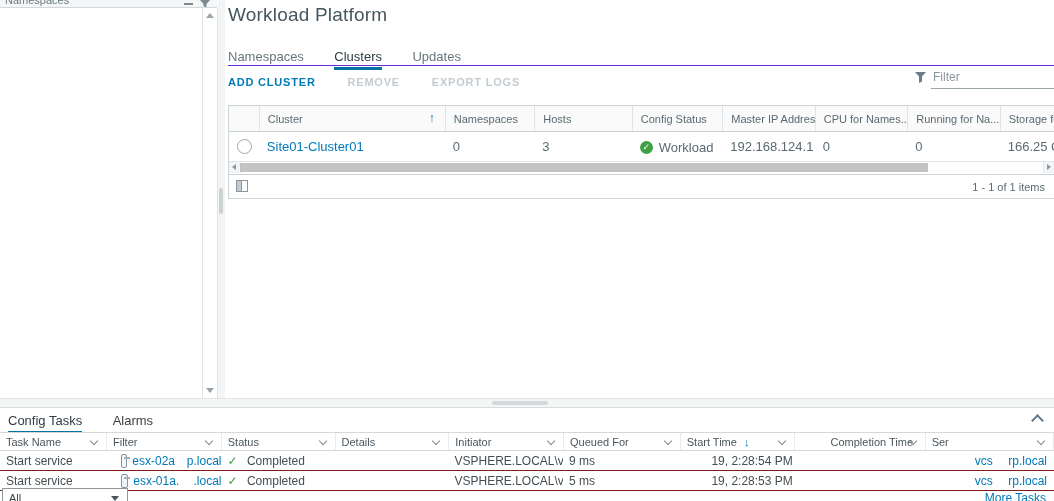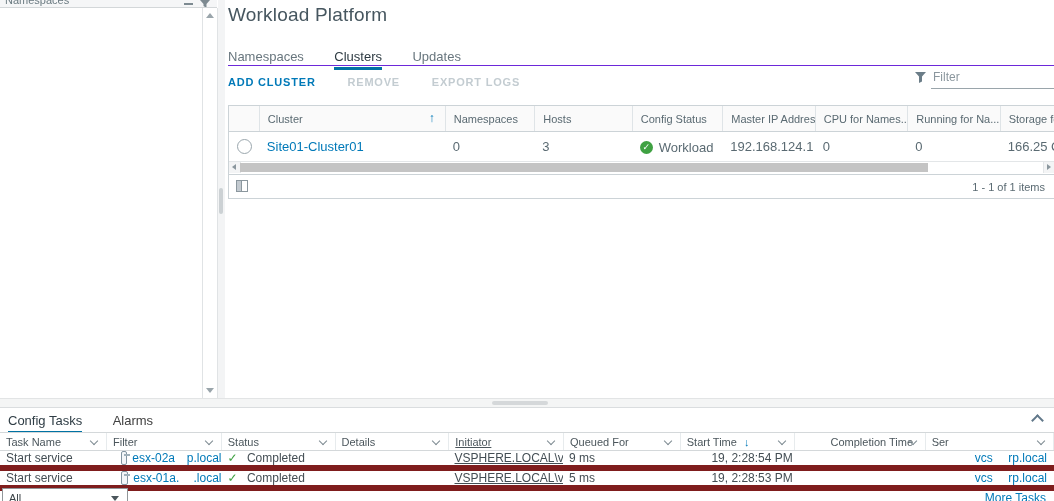--- a/index.html
+++ b/index.html
@@ -83,27 +83,27 @@
   #tasks-tabs{position:absolute;left:8px;top:3px;height:21px;}
   .ttab{display:inline-block;font-size:13px;color:#404040;margin-right:26px;padding-bottom:3px;}
   .ttab.active{color:#2f3d45;border-bottom:3px solid #0072a3;}
   #tasks-expand{position:absolute;right:12px;top:8px;width:7px;height:7px;
                 border-top:2px solid #61788a;border-left:2px solid #61788a;transform:rotate(45deg);}
   .t-header{position:absolute;left:0;top:24px;width:1054px;height:19px;display:flex;
             border-top:1px solid #d4d8da;border-bottom:1px solid #d4d8da;box-sizing:border-box;
             font-size:11px;color:#4b565c;background:#fff;}
   .th{position:relative;box-sizing:border-box;padding:3px 0 0 6px;border-right:1px solid #e7ebed;
       white-space:nowrap;overflow:hidden;}
-  .tc0{width:110px;}.tc1{width:118px;}.tc2{width:117px;}.tc3{width:117px;}.tc4{width:118px;text-decoration:underline;}
+  .tc0{width:110px;}.tc1{width:118px;}.tc2{width:117px;}.tc3{width:117px;}.tc4{width:118px;}
   .tc5{width:120px;}.tc6{width:118px;}.tc7{width:104px;margin-left:29px;}.tc8{width:132px;}
   .chev{position:absolute;right:9px;top:5px;width:5px;height:5px;
         border-right:1px solid #7d8a91;border-bottom:1px solid #7d8a91;transform:rotate(45deg);}
   .sort-desc{color:#0079b8;margin-left:4px;}
   .t-row{position:absolute;left:0;width:1054px;height:20px;display:flex;align-items:center;
-         font-size:12px;color:#444e54;border-bottom:6px solid #7f1d1d;box-sizing:border-box;}
+         font-size:12px;color:#444e54;border-bottom:1px solid #7f1d1d;box-sizing:border-box;}
   #t-row-0{top:43px;}#t-row-1{top:63px;}
   .td{box-sizing:border-box;padding-left:6px;white-space:nowrap;overflow:hidden;}
   .td.target{padding-left:14px;display:flex;align-items:center;}
   .host-icon{display:inline-block;position:relative;width:10px;height:12px;border:1px solid #8194a0;
              border-radius:2px;margin-right:5px;background:#f3f6f8;}
   .host-icon i{position:absolute;left:2px;top:2px;width:6px;height:2px;background:#9fb0ba;}
   .gap26{display:inline-block;width:26px;}
   .gap9{display:inline-block;width:9px;}
   .check{color:#3fa142;margin-right:6px;}
   .td.start{padding-left:32px;}

